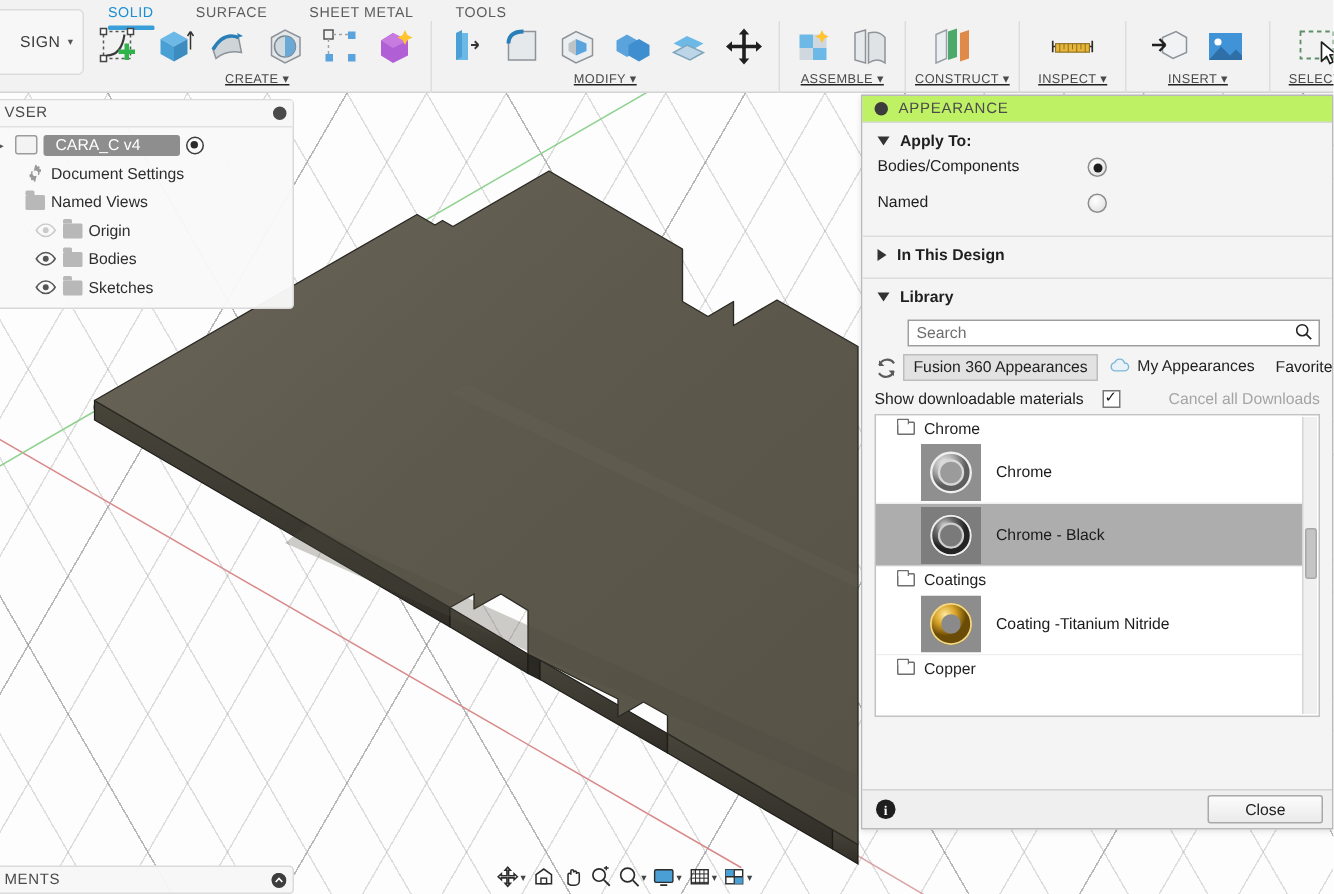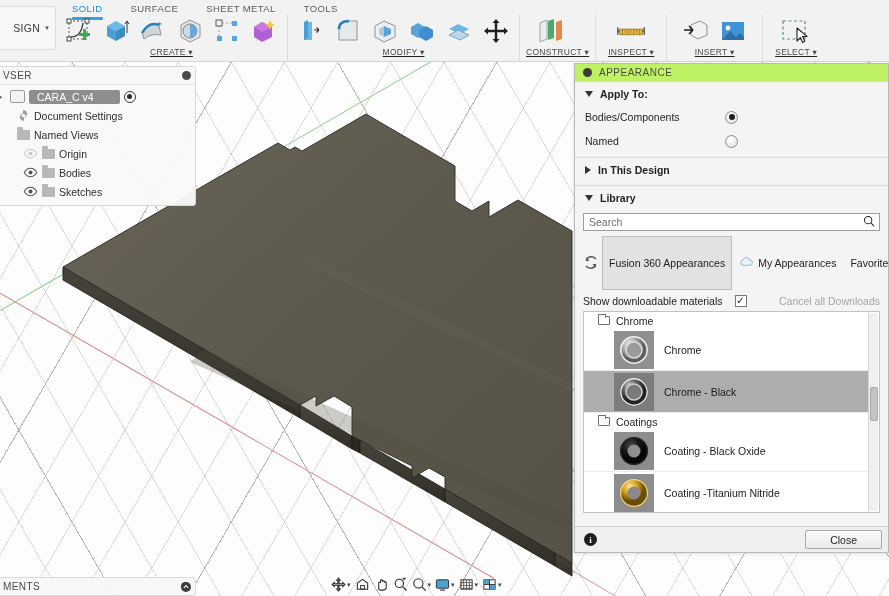--- a/index.html
+++ b/index.html
@@ -173,52 +173,52 @@
   .dlg-body { flex: 1; overflow: hidden; background: #f4f4f4; }
 
   .sec-head {
     display: flex; align-items: center; gap: 7px; padding: 6px 10px 5px 10px;
     font-size: 10.5px; font-weight: bold; color: #1f1f1f;
   }
   .tri-down { width: 0; height: 0; border-left: 4.5px solid transparent; border-right: 4.5px solid transparent; border-top: 6px solid #333; }
   .tri-right { width: 0; height: 0; border-top: 4.5px solid transparent; border-bottom: 4.5px solid transparent; border-left: 6px solid #333; }
 
   .radio-row {
-    display: flex; align-items: center; height: 24px; padding-left: 10px;
+    display: flex; align-items: flex-start; height: 24px; padding-left: 10px;
     font-size: 10.5px; color: #1f1f1f;
   }
   .radio-row .rlabel { width: 140px; }
   .rbtn {
     width: 13px; height: 13px; border-radius: 50%;
     border: 1px solid #8d8d8d;
     background: radial-gradient(circle at 40% 35%, #ffffff, #dcdcdc);
     display: inline-flex; align-items: center; justify-content: center;
   }
   .rbtn.on::after { content: ""; width: 6px; height: 6px; border-radius: 50%; background: #1e1e1e; }
   .divider { height: 1px; background: #dcdcdc; margin: 4px 0 0 0; }
 
   .search-wrap { padding: 4px 8px 2px 8px; }
   .search-box {
     height: 18px; border: 1px solid #9d9d9d; background: #fff;
-    display: flex; align-items: center; padding: 0 4px 0 5px;
+    display: flex; align-items: center; padding: 0 4px 0 5px; margin-left: 22px;
   }
   .search-box input {
     flex: 1; border: 0; outline: none; font-size: 10.5px;
     font-family: "Liberation Sans", sans-serif; color: #222; background: transparent;
   }
   .search-box input::placeholder { color: #6e6e6e; }
 
   .tabs-row {
     display: flex; align-items: center; gap: 0px; padding: 2px 8px 3px 8px;
     font-size: 10.5px; color: #222;
   }
   .refresh-ico { width: 16px; height: 15px; margin-right: 3px; }
   .lib-tab {
-    padding: 20px 6px; border: 1px solid transparent; white-space: nowrap;
-    display: flex; align-items: flex-end; gap: 4px;
+    padding: 2px 6px; border: 1px solid transparent; white-space: nowrap;
+    display: flex; align-items: flex-start; gap: 4px;
   }
   .lib-tab.active { background: #e2e2e2; border: 1px solid #bdbdbd; }
 
   .dl-row {
     display: flex; align-items: center; padding: 2px 8px 4px 8px;
     font-size: 10.5px; color: #222;
   }
   .dl-row .dl-label { }
   .chk {
     width: 12px; height: 12px; border: 1px solid #777; background: #fff;
@@ -461,20 +461,40 @@
           </div>
           <div class="tbtn">
             <svg width="28" height="28" viewBox="0 0 28 28">
               <path d="M14 2 l3.5 4h-2.3v6.8h6.8v-2.3l4 3.5-4 3.5v-2.3h-6.8v6.8h2.3l-3.5 4-3.5-4h2.3v-6.8H6v2.3l-4-3.5 4-3.5v2.3h6.8V6h-2.3z" fill="#1f1f1f"></path>
             </svg>
           </div>
         </div>
         <div class="plabel">MODIFY ▾</div>
       </div>
 
+      <div class="panel">
+        <div class="icons">
+          <div class="tbtn">
+            <svg width="28" height="28" viewBox="0 0 28 28">
+              <rect x="4" y="6" width="9" height="9" fill="#6cb9e8"></rect>
+              <rect x="13" y="6" width="9" height="9" fill="#cfd8de"></rect>
+              <rect x="4" y="15" width="9" height="8" fill="#cfd8de"></rect>
+              <rect x="13" y="15" width="9" height="8" fill="#6cb9e8"></rect>
+              <path d="M19 3 l1.4 3 3 1.4 -3 1.4 -1.4 3 -1.4 -3 -3 -1.4 3 -1.4z" fill="#ffc42e"></path>
+            </svg>
+          </div>
+          <div class="tbtn">
+            <svg width="28" height="28" viewBox="0 0 28 28">
+              <path d="M4 5 L11 3 L11 25 L4 23 Z" fill="#e7eaed" stroke="#8d9399"></path>
+              <path d="M13 5 Q20 3 24 8 L24 25 Q19 21 13 25 Z" fill="#dfe3e6" stroke="#8d9399"></path>
+            </svg>
+          </div>
+        </div>
+        <div class="plabel">ASSEMBLE ▾</div>
+      </div>
 
       <div class="panel">
         <div class="icons" style="padding-left:8px;padding-right:8px;">
           <div class="tbtn">
             <svg width="30" height="28" viewBox="0 0 30 28">
               <path d="M4 6 L11 3 L11 22 L4 25 Z" fill="#eceff1" stroke="#9aa1a7"></path>
               <path d="M12 4 L18 2 L18 21 L12 23 Z" fill="#4aa96b"></path>
               <path d="M20 5 L26 3 L26 22 L20 24 Z" fill="#e08a4a"></path>
             </svg>
           </div>
@@ -717,38 +737,20 @@
               </svg>
             </span>
             <span>Chrome - Black</span>
           </div>
 
           <div class="grp-row">
             <span class="grp-folder"></span>
             <span>Coatings</span>
           </div>
 
-          <div class="mat-row">
-            <span class="swatch">
-              <svg width="40" height="38" viewBox="0 0 40 38">
-                <defs>
-                  <radialGradient id="gOx" cx="38%" cy="30%">
-                    <stop offset="0%" stop-color="#4a4a4a"></stop>
-                      <stop offset="60%" stop-color="#151515"></stop>
-                      <stop offset="100%" stop-color="#060606"></stop>
-                  </radialGradient>
-                </defs>
-                <rect width="40" height="38" fill="#8d8d8d"></rect>
-                <circle cx="20" cy="19" r="14" fill="url(#gOx)"></circle>
-                <circle cx="20" cy="19" r="6.5" fill="#8e8e8e"></circle>
-                <circle cx="20" cy="19" r="13.4" fill="none" stroke="#2e2e2e" stroke-width="1"></circle>
-              </svg>
-            </span>
-            <span>Coating - Black Oxide</span>
-          </div>
 
           <div class="mat-row">
             <span class="swatch">
               <svg width="40" height="38" viewBox="0 0 40 38">
                 <defs>
                   <radialGradient id="gTiN" cx="36%" cy="28%">
                     <stop offset="0%" stop-color="#ffe9a0"></stop>
                       <stop offset="50%" stop-color="#d8a327"></stop>
                       <stop offset="100%" stop-color="#6b4c06"></stop>
                   </radialGradient>

